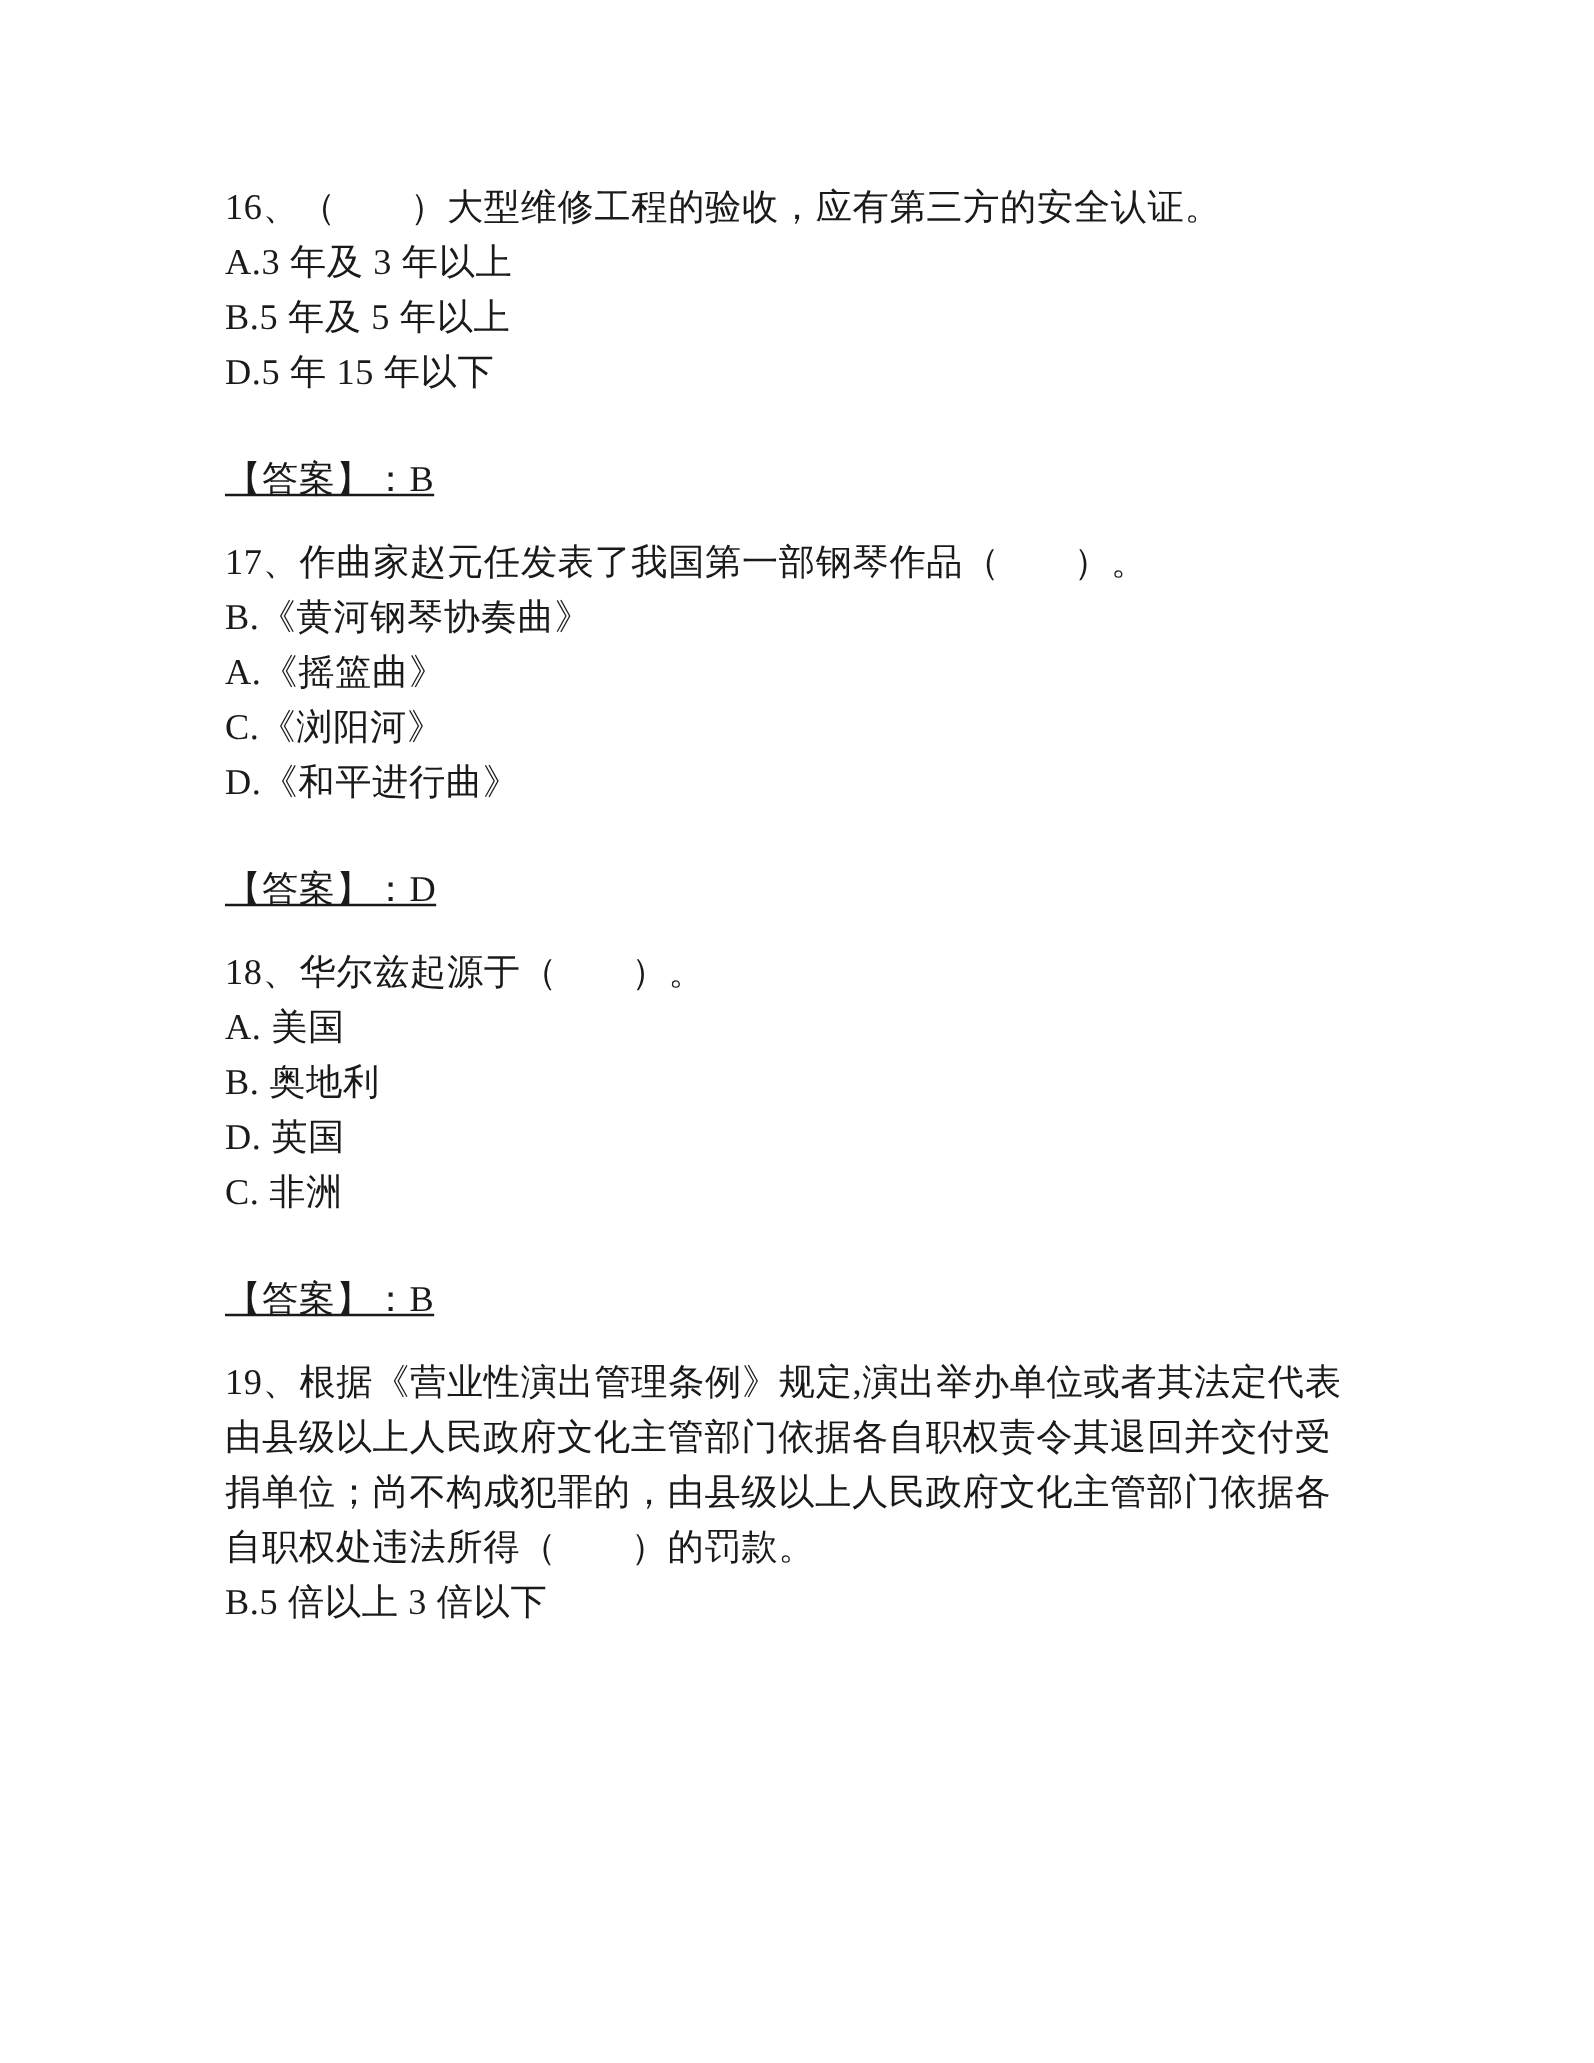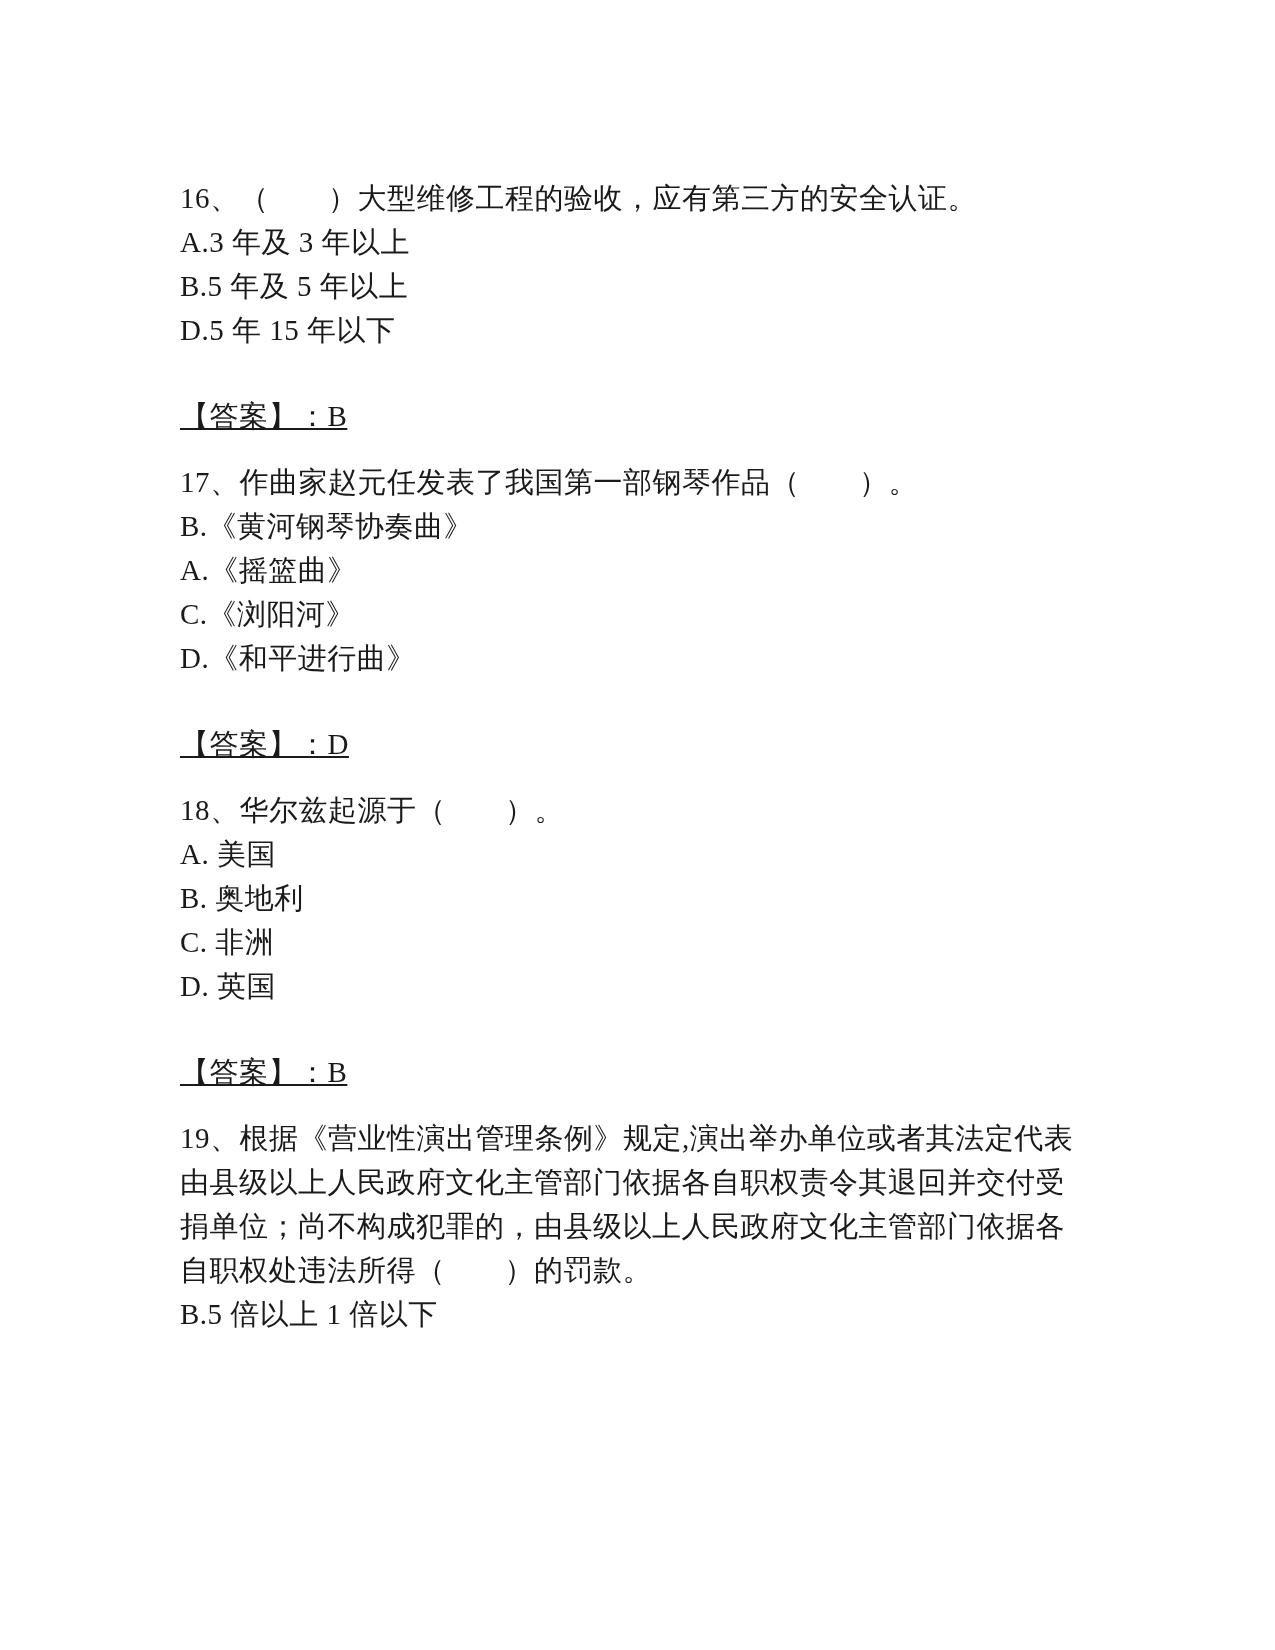--- a/index.html
+++ b/index.html
@@ -17,21 +17,20 @@
   }
   .page {
     position: absolute;
     top: 0;
     left: 0;
     width: 1275px;
     height: 1321px;
     background: #ffffff;
     box-sizing: border-box;
     padding: 144px 0 0 180px;
-    margin-top: 32px;
   }
   .content {
     width: 960px;
   }
   p {
     margin: 0;
     font-size: 29px;
     line-height: 44px;
     white-space: nowrap;
     letter-spacing: 0.5px;
@@ -62,27 +61,27 @@
       <p>A.《摇篮曲》</p>
       <p>C.《浏阳河》</p>
       <p>D.《和平进行曲》</p>
       <p class="answer">【答案】：D</p>
     </section>
 
     <section>
       <p>18、华尔兹起源于（　　）。</p>
       <p>A. 美国</p>
       <p>B. 奥地利</p>
+      <p>D. 英国</p>
       <p>C. 非洲</p>
-      <p>D. 英国</p>
       <p class="answer">【答案】：B</p>
     </section>
 
     <section>
       <p>19、根据《营业性演出管理条例》规定,演出举办单位或者其法定代表</p>
       <p>由县级以上人民政府文化主管部门依据各自职权责令其退回并交付受</p>
       <p>捐单位；尚不构成犯罪的，由县级以上人民政府文化主管部门依据各</p>
       <p>自职权处违法所得（　　）的罚款。</p>
-      <p>B.5 倍以上 1 倍以下</p>
+      <p>B.5 倍以上 3 倍以下</p>
     </section>
 
   </div>
 </div>
 
 </body></html>

